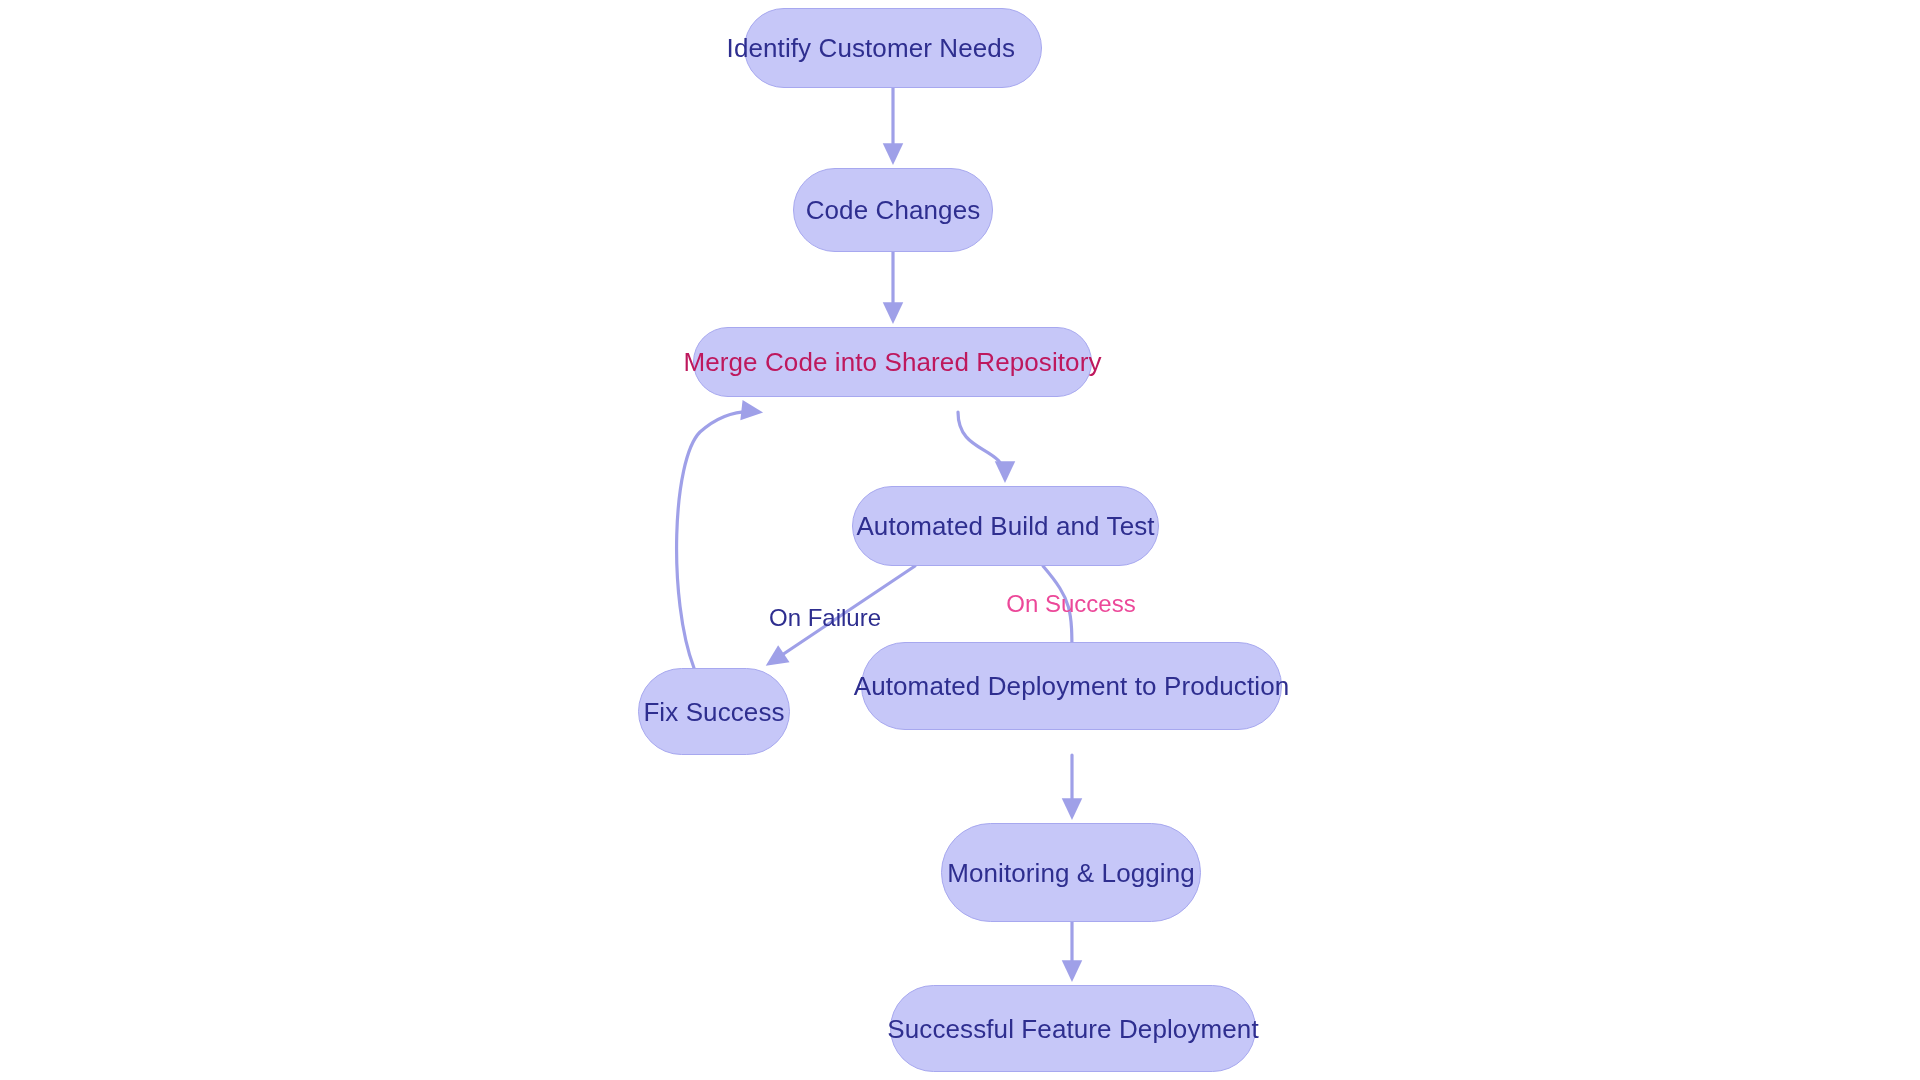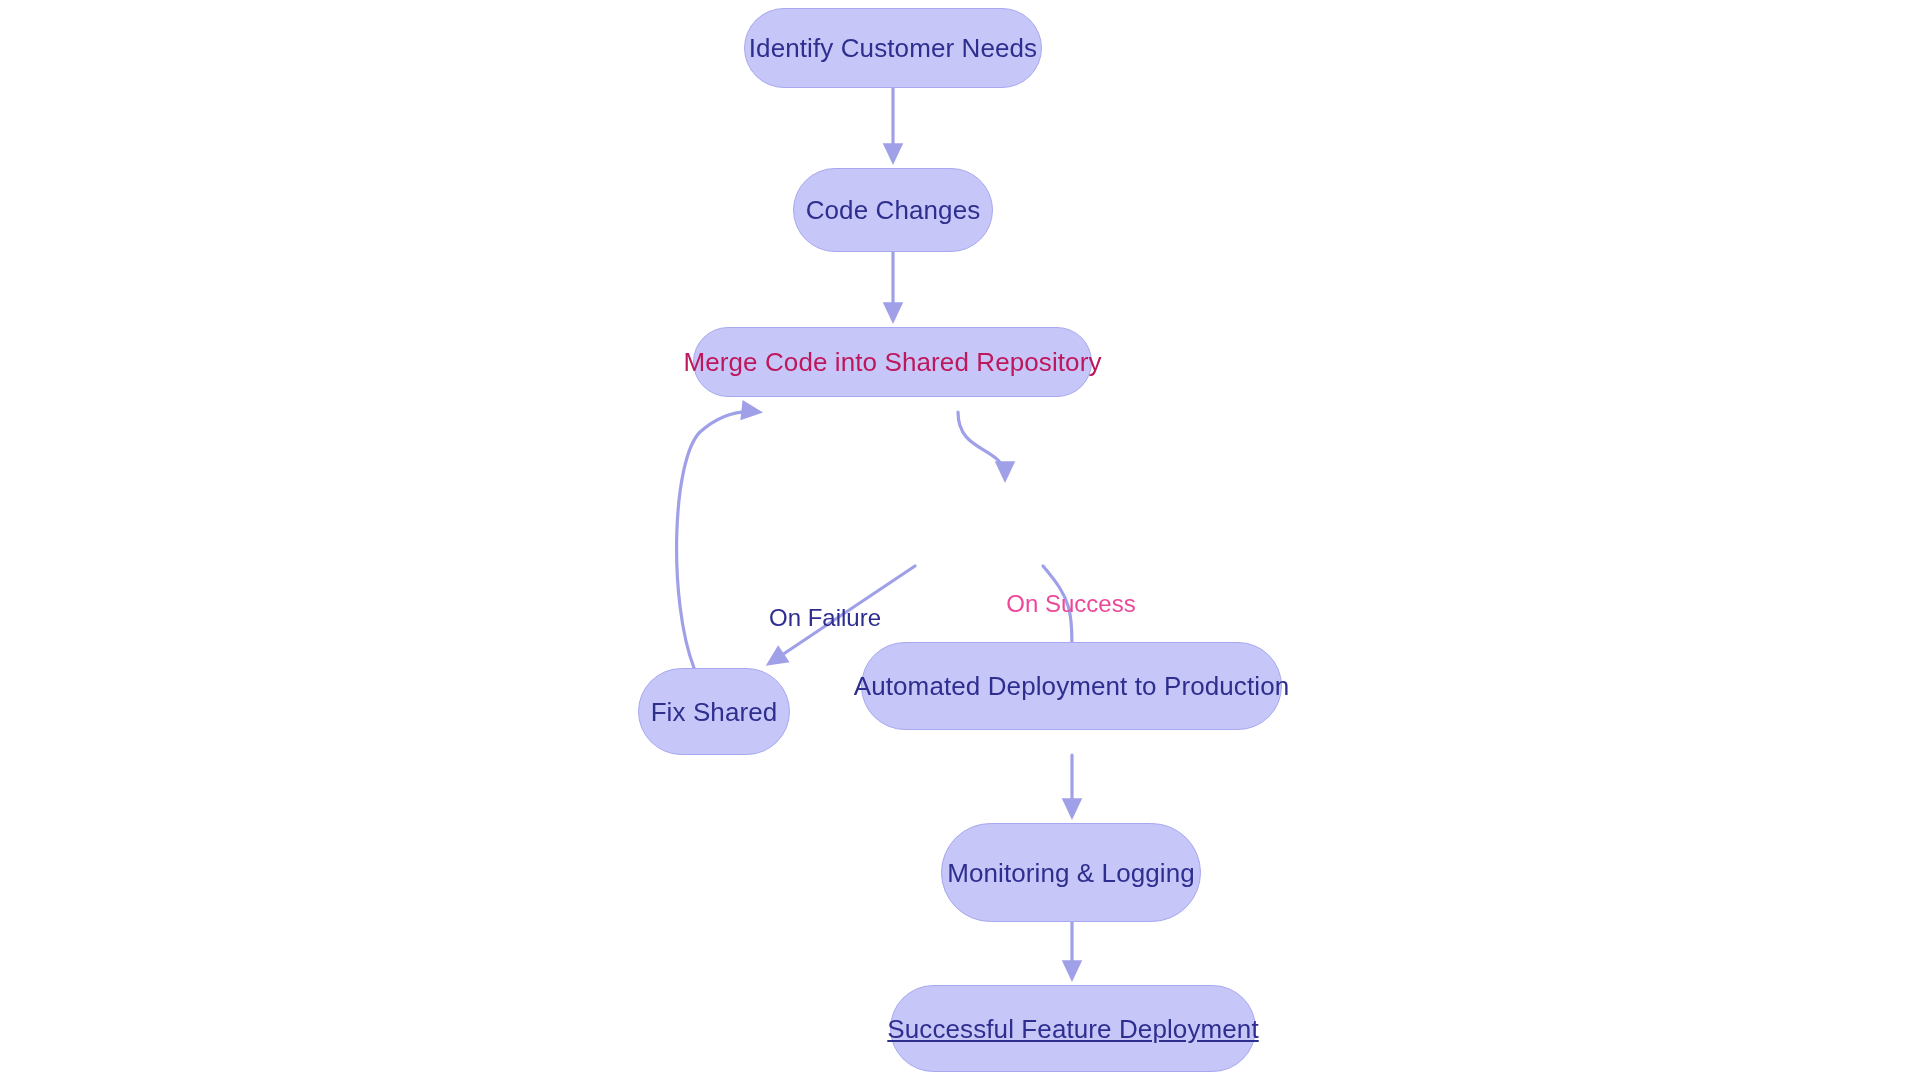--- a/index.html
+++ b/index.html
@@ -74,46 +74,49 @@
         <path d="M 893 248 L 893 319" fill="none" stroke="#9fa0e8" stroke-width="3.2" stroke-linecap="round" marker-end="url(#arrowhead)"></path>
         <path d="M 958 412 C 958 455, 1005 445, 1005 478" fill="none" stroke="#9fa0e8" stroke-width="3.2" stroke-linecap="round" marker-end="url(#arrowhead)"></path>
         <path d="M 915 566 L 770 663" fill="none" stroke="#9fa0e8" stroke-width="3.2" stroke-linecap="round" marker-end="url(#arrowhead)"></path>
         <path d="M 1043 566 C 1072 600, 1072 610, 1072 659" fill="none" stroke="#9fa0e8" stroke-width="3.2" stroke-linecap="round" marker-end="url(#arrowhead)"></path>
         <path d="M 694 668 C 668 600, 672 460, 700 432 C 720 414, 740 410, 758 412" fill="none" stroke="#9fa0e8" stroke-width="3.2" stroke-linecap="round" marker-end="url(#arrowhead)"></path>
         <path d="M 1072 755 L 1072 815" fill="none" stroke="#9fa0e8" stroke-width="3.2" stroke-linecap="round" marker-end="url(#arrowhead)"></path>
         <path d="M 1072 910 L 1072 977" fill="none" stroke="#9fa0e8" stroke-width="3.2" stroke-linecap="round" marker-end="url(#arrowhead)"></path>
       </g>
   </svg>
 
-  <div class="node" style="left: 744px; top: 8px; width: 298px; height: 80px; background: rgb(198, 199, 248); border-color: rgb(167, 168, 239); color: rgb(46, 46, 143);">
+  <div class="node" style="left: 744px; top: 8px; width: 298px; height: 80px; background: rgb(198, 199, 248); border-color: rgb(167, 168, 239); color: rgb(46, 46, 143); justify-content: flex-end;">
     <span class="node-label">Identify Customer Needs</span>
   </div>
 
   <div class="node" style="left: 793px; top: 168px; width: 200px; height: 84px; background: rgb(198, 199, 248); border-color: rgb(167, 168, 239); color: rgb(46, 46, 143);">
     <span class="node-label">Code Changes</span>
   </div>
 
   <div class="node" style="left: 693px; top: 327px; width: 399px; height: 70px; background: rgb(198, 199, 248); border-color: rgb(167, 168, 239); color: #be185d;">
     <span class="node-label">Merge Code into Shared Repository</span>
   </div>
 
+  <div class="node" style="left: 852px; top: 486px; width: 307px; height: 80px; background: rgb(198, 199, 248); border-color: rgb(167, 168, 239); color: rgb(46, 46, 143);">
+    <span class="node-label">Automated Build and Test</span>
+  </div>
 
   <div class="node" style="left: 638px; top: 668px; width: 152px; height: 87px; background: rgb(198, 199, 248); border-color: rgb(167, 168, 239); color: rgb(46, 46, 143);">
-    <span class="node-label">Fix Shared</span>
+    <span class="node-label">Fix Success</span>
   </div>
 
   <div class="node" style="left: 861px; top: 642px; width: 421px; height: 88px; background: rgb(198, 199, 248); border-color: rgb(167, 168, 239); color: rgb(46, 46, 143);">
     <span class="node-label">Automated Deployment to Production</span>
   </div>
 
   <div class="node" style="left: 941px; top: 823px; width: 260px; height: 99px; background: rgb(198, 199, 248); border-color: rgb(167, 168, 239); color: rgb(46, 46, 143);">
     <span class="node-label">Monitoring &amp; Logging</span>
   </div>
 
-  <div class="node" style="left: 890px; top: 985px; width: 366px; height: 87px; background: rgb(198, 199, 248); border-color: rgb(167, 168, 239); color: rgb(46, 46, 143); text-decoration: underline;">
+  <div class="node" style="left: 890px; top: 985px; width: 366px; height: 87px; background: rgb(198, 199, 248); border-color: rgb(167, 168, 239); color: rgb(46, 46, 143);">
     <span class="node-label">Successful Feature Deployment</span>
   </div>
 
   <div class="edge-label" style="left: 825px; top: 618px; color: rgb(46, 46, 143);">On Failure</div>
 
   <div class="edge-label" style="left: 1071px; top: 604px; color: #ec4899;">On Success</div>
 
 </div>
 
 </body></html>

